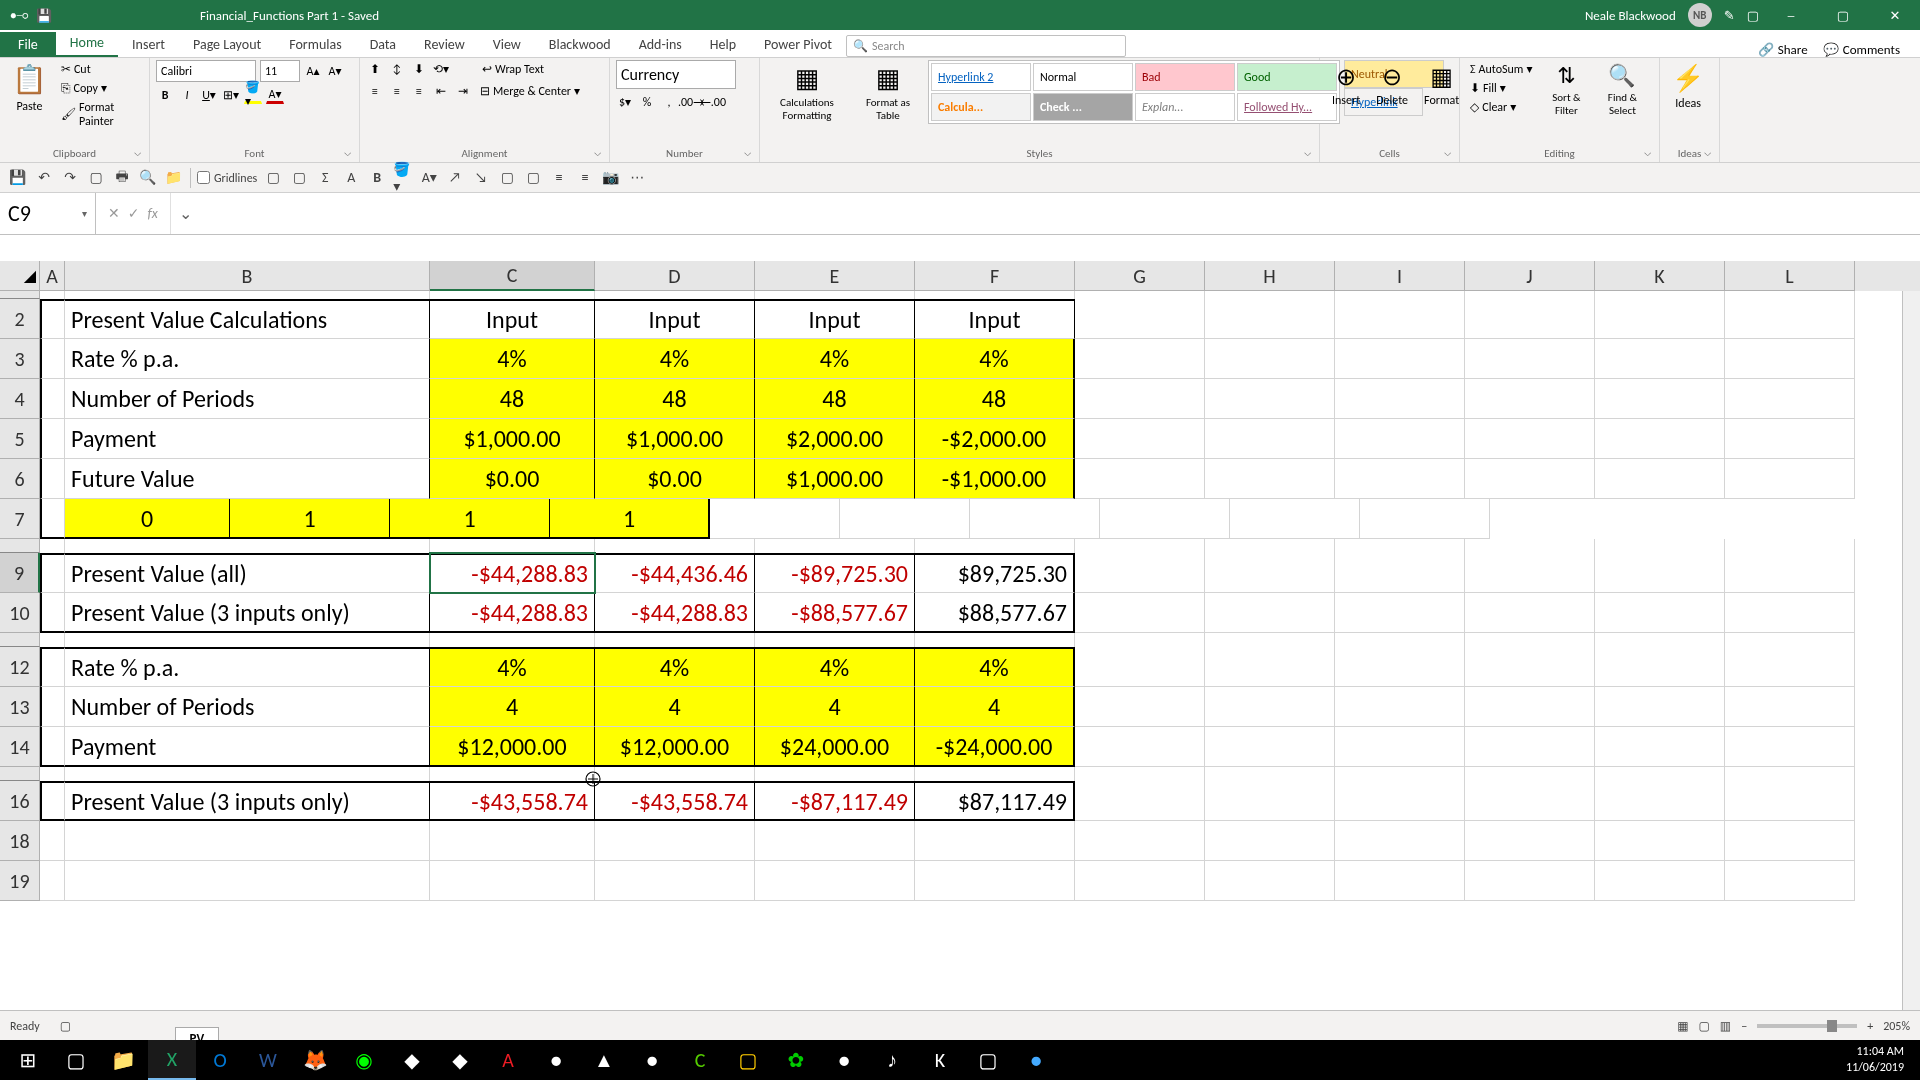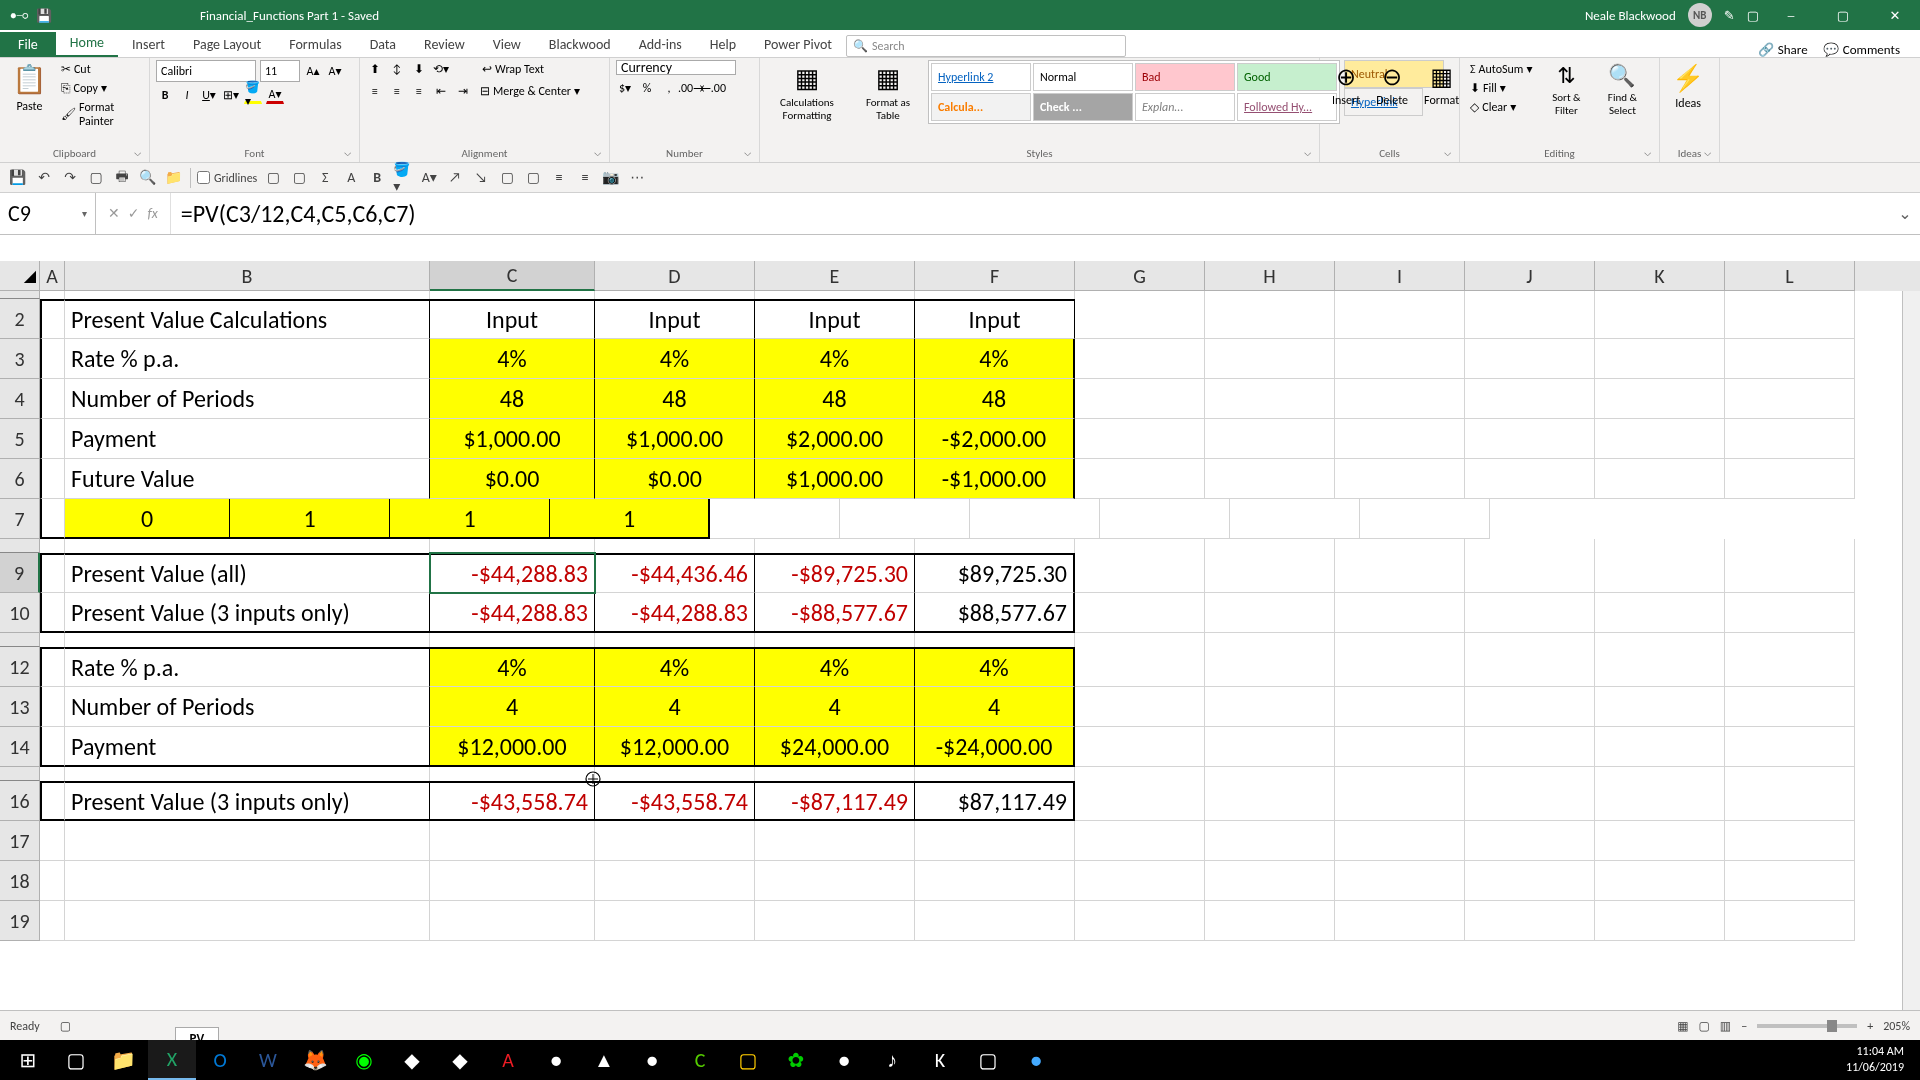--- a/index.html
+++ b/index.html
@@ -26,21 +26,21 @@
 .ribbon-group { border-right: 1px solid #d8d8d8; display: flex; flex-direction: column; padding: 2px 6px 0; }
 .ribbon-group-content { flex: 1; display: flex; align-items: flex-start; gap: 4px; }
 .ribbon-group-label { text-align: center; font-size: 11px; color: #666; padding: 2px 0; position: relative; }
 .ribbon-group-label::after { content: '⌵'; position: absolute; right: 2px; font-size: 9px; }
 .ribbon-btn-lg { display: flex; flex-direction: column; align-items: center; padding: 2px 6px; gap: 2px; }
 .ribbon-col { display: flex; flex-direction: column; gap: 1px; }
 .ribbon-row { display: flex; align-items: center; gap: 4px; }
 .ribbon-btn-sm { padding: 2px 4px; font-size: 12px; display: flex; align-items: center; gap: 3px; }
 .font-select { width: 100px; height: 22px; border: 1px solid #aaa; font-size: 12px; padding: 0 4px; background: #fff; }
 .size-select { width: 40px; height: 22px; border: 1px solid #aaa; font-size: 12px; padding: 0 4px; background: #fff; }
-.number-format { width: 120px; height: 15px; border: 1px solid #aaa; font-size: 14px; padding: 0 4px; background: #fff; }
+.number-format { width: 120px; height: 29px; border: 1px solid #aaa; font-size: 16px; padding: 0 4px; background: #fff; }
 .ribbon-icon { width: 18px; height: 18px; display: inline-flex; align-items: center; justify-content: center; border: 1px solid transparent; }
 .styles-gallery { display: grid; grid-template-columns: repeat(4, 100px); grid-template-rows: repeat(2, 28px); gap: 2px; border: 1px solid #c0c0c0; background: #fff; padding: 2px; }
 .style-item { border: 1px solid #ccc; display: flex; align-items: center; padding: 0 6px; font-size: 12px; overflow: hidden; }
 
 
 .qat2 { height: 30px; background: #f3f2f1; border-bottom: 1px solid #d0d0d0; display: flex; align-items: center; padding: 0 8px; gap: 6px; }
 .qat-icon { width: 20px; height: 20px; display: flex; align-items: center; justify-content: center; font-size: 14px; color: #444; }
 .gridlines-check { display: flex; align-items: center; gap: 4px; font-size: 12px; color: #444; }
 
 
@@ -333,21 +333,20 @@
 <div class="formula-bar">
   <div class="name-box">
       <span>C9</span>
       <span class="name-box-arrow">▾</span>
     </div>
   <div class="fx-buttons">
     <span class="fx-btn">✕</span>
     <span class="fx-btn">✓</span>
     <span class="fx-btn" style="font-style:italic;">fx</span>
   </div>
-  <div class="formula-input">=PV(C3/12,C4,C5,C6,C7)</div>
   <div class="formula-expand">⌄</div>
 </div>
 
 <div class="sheet-container">
   <div class="sheet" id="sheet">
       <div class="col-headers">
         <div class="corner">◢</div>
         <div class="col-header" style="width:25px">A</div>
         <div class="col-header" style="width:365px">B</div>
         <div class="col-header selected" style="width:165px">C</div>
@@ -586,35 +585,20 @@
         <div class="cell" style="width:130px"></div>
       </div>
       <div class="row" style="height:40px">
         <div class="row-header">16</div>
         <div class="cell thick-top thick-left thick-bottom" style="width:25px;"></div>
         <div class="cell thick-top thin-right thick-bottom" style="width:365px;">Present Value (3 inputs only)</div>
         <div class="cell right thick-top thick-bottom thin-right red" style="width:165px;">-$43,558.74</div>
         <div class="cell right thick-top thick-bottom thin-right red" style="width:160px;">-$43,558.74</div>
         <div class="cell right thick-top thick-bottom thin-right red" style="width:160px;">-$87,117.49</div>
         <div class="cell right thick-top thick-bottom thick-right " style="width:160px;">$87,117.49</div>
-        <div class="cell" style="width:130px"></div>
-        <div class="cell" style="width:130px"></div>
-        <div class="cell" style="width:130px"></div>
-        <div class="cell" style="width:130px"></div>
-        <div class="cell" style="width:130px"></div>
-        <div class="cell" style="width:130px"></div>
-      </div>
-      <div class="row" style="height:40px">
-        <div class="row-header">17</div>
-        <div class="cell" style="width:25px"></div>
-        <div class="cell" style="width:365px"></div>
-        <div class="cell" style="width:165px"></div>
-        <div class="cell" style="width:160px"></div>
-        <div class="cell" style="width:160px"></div>
-        <div class="cell" style="width:160px"></div>
         <div class="cell" style="width:130px"></div>
         <div class="cell" style="width:130px"></div>
         <div class="cell" style="width:130px"></div>
         <div class="cell" style="width:130px"></div>
         <div class="cell" style="width:130px"></div>
         <div class="cell" style="width:130px"></div>
       </div>
       <div class="row" style="height:40px">
         <div class="row-header">18</div>
         <div class="cell" style="width:25px"></div>

